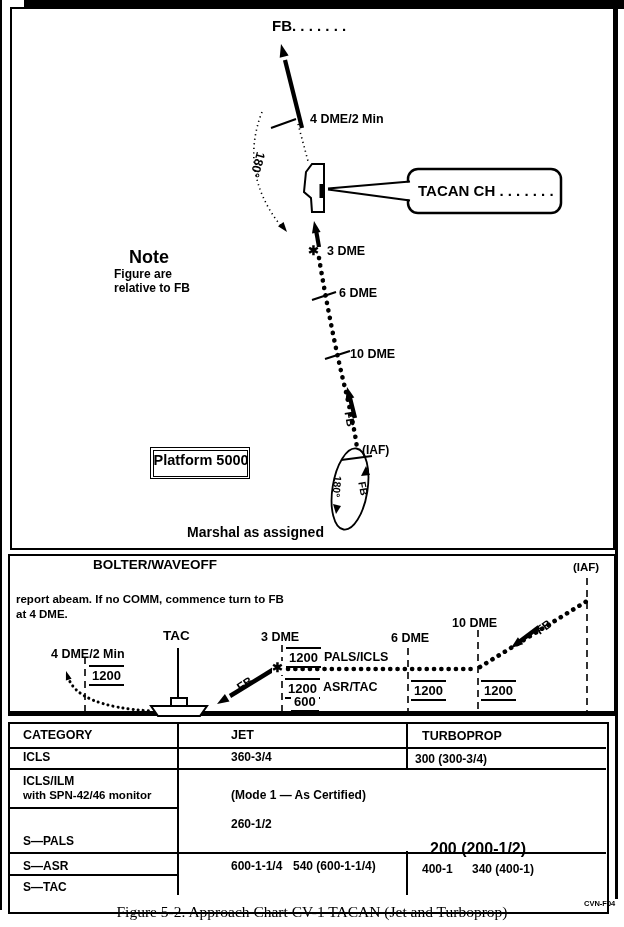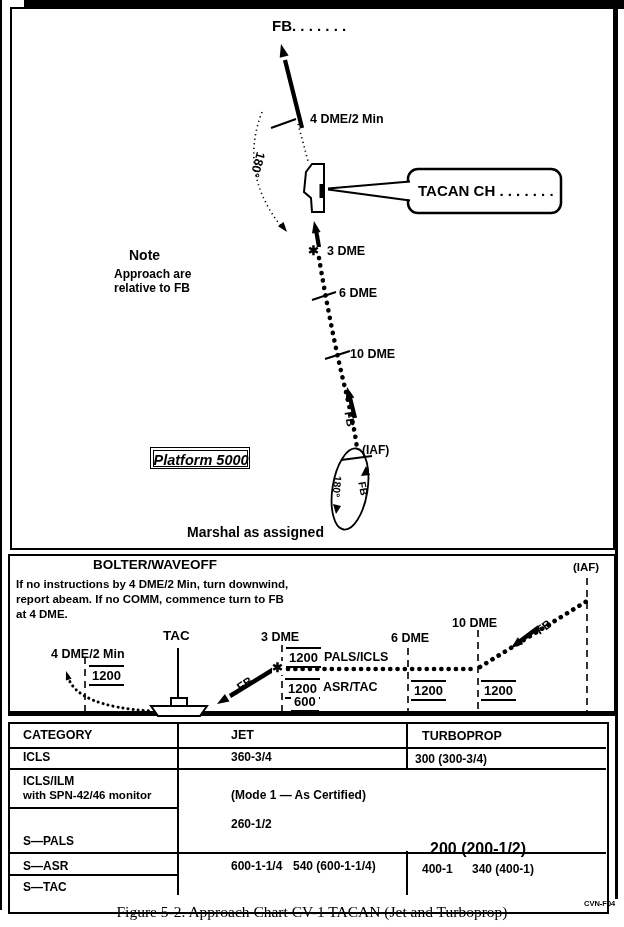--- a/index.html
+++ b/index.html
@@ -99,32 +99,31 @@
   <div class="lbl rot" style="left:244px;top:158px;font-size:12.5px;transform:rotate(105deg);">180°</div>
   <div class="lbl" style="left:418px;top:183px;font-size:15px;">TACAN CH . . . . . . .</div>
   <div class="lbl" style="left:308px;top:244px;font-size:13px;">✱</div>
   <div class="lbl" style="left:327px;top:245px;font-size:12.5px;">3 DME</div>
   <div class="lbl" style="left:339px;top:287px;font-size:12.5px;">6 DME</div>
   <div class="lbl" style="left:350px;top:348px;font-size:12.5px;">10 DME</div>
   <div class="lbl rot" style="left:342px;top:413px;font-size:11.5px;transform:rotate(80deg);">FB</div>
   <div class="lbl" style="left:362px;top:444px;font-size:12px;">(IAF)</div>
   <div class="lbl rot" style="left:326px;top:481px;font-size:10.5px;transform:rotate(95deg);">180°</div>
   <div class="lbl rot" style="left:356px;top:483px;font-size:10.5px;transform:rotate(80deg);">FB</div>
-  <div class="lbl" style="left:129px;top:248px;font-size:14px;">Note</div>
-  <div class="lbl" style="left:114px;top:268px;font-size:12px;">Approach are</div>
+  <div class="lbl" style="left:129px;top:248px;font-size:18px;">Note</div>
+  <div class="lbl" style="left:114px;top:268px;font-size:12px;">Figure are</div>
   <div class="lbl" style="left:114px;top:282px;font-size:12px;">relative to FB</div>
-  <div class="box" style="left:150px;top:447px;width:100px;height:22px;border:1.8px solid #000;font-style:italic;">
+  <div class="box" style="left:150px;top:447px;width:100px;height:32px;border:1.8px solid #000;">
     <div class="box" style="left:1.5px;top:1.5px;right:1.5px;bottom:1.5px;border:1.5px solid #000;text-align:center;">
       <span class="lbl" style="position:static;font-size:14.5px;line-height:19px;">Platform 5000</span>
     </div>
   </div>
   <div class="lbl" style="left:187px;top:525px;font-size:14px;">Marshal as assigned</div>
 
   <div class="lbl" style="left:93px;top:558px;font-size:13.5px;">BOLTER/WAVEOFF</div>
-  <div class="lbl" style="left:16px;top:578px;font-size:11.5px;">If no instructions by 4 DME/2 Min, turn downwind,</div>
   <div class="lbl" style="left:16px;top:593px;font-size:11.5px;">report abeam. If no COMM, commence turn to FB</div>
   <div class="lbl" style="left:16px;top:608px;font-size:11.5px;">at 4 DME.</div>
   <div class="lbl" style="left:573px;top:561px;font-size:11.5px;">(IAF)</div>
   <div class="lbl" style="left:163px;top:629px;font-size:13.5px;">TAC</div>
   <div class="lbl" style="left:261px;top:631px;font-size:12.5px;">3 DME</div>
   <div class="lbl" style="left:391px;top:632px;font-size:12.5px;">6 DME</div>
   <div class="lbl" style="left:452px;top:617px;font-size:12.5px;">10 DME</div>
   <div class="lbl" style="left:51px;top:648px;font-size:12.5px;">4 DME/2 Min</div>
   <div class="alt" style="left:89px;top:665px;">1200</div>
   <div class="alt" style="left:286px;top:647px;">1200</div>

